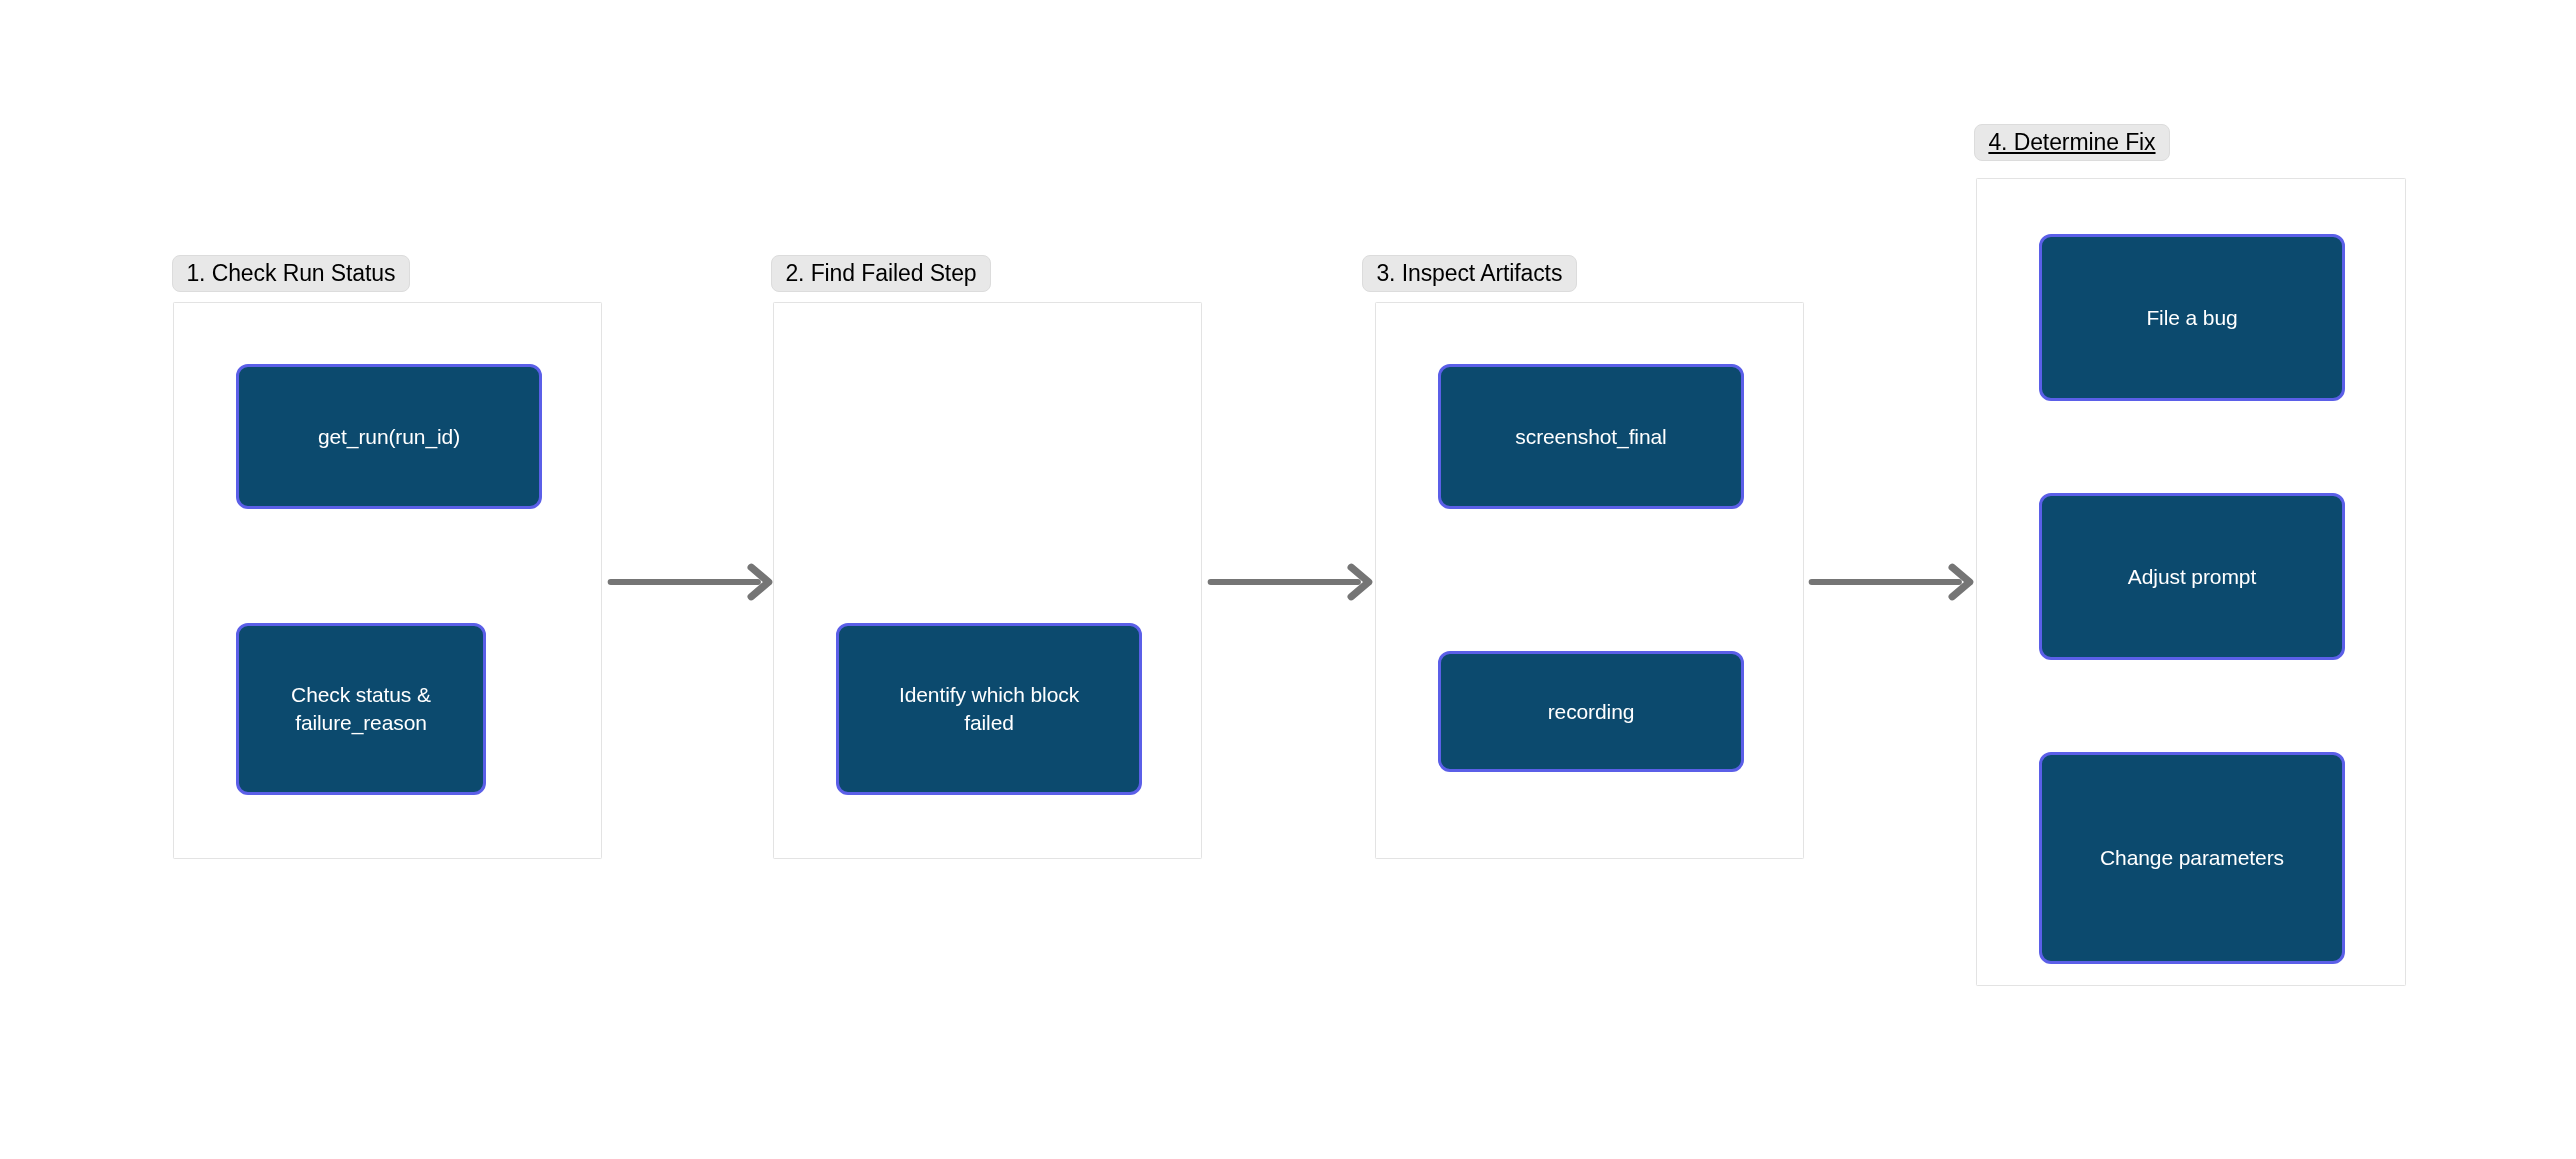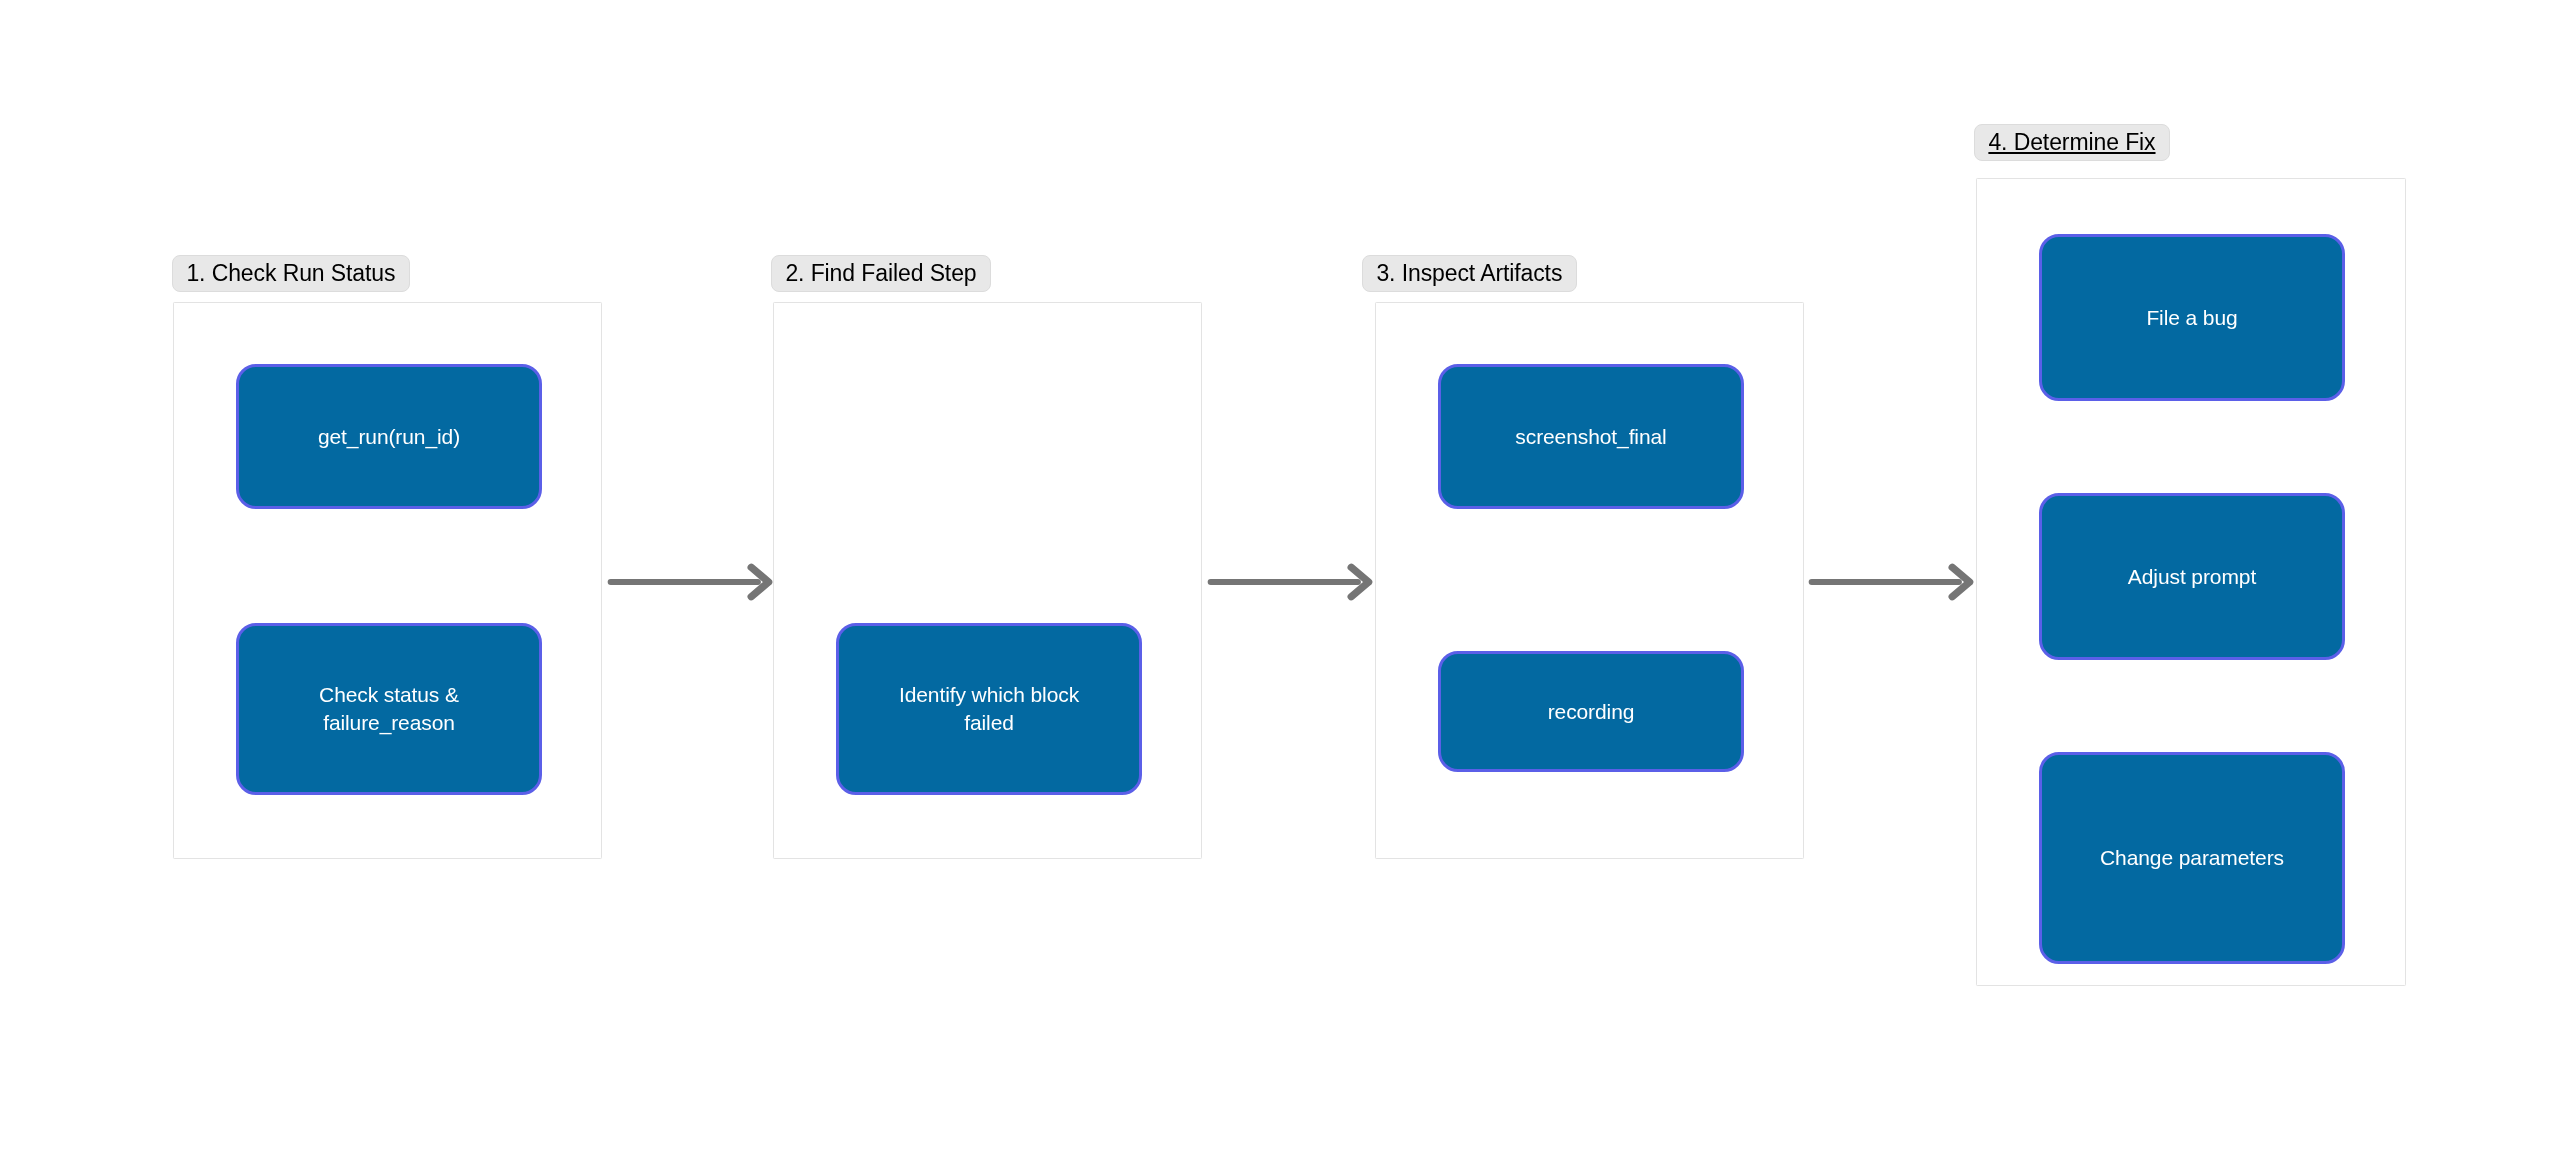--- a/index.html
+++ b/index.html
@@ -48,23 +48,23 @@
     font-size: 23px;
     line-height: 1;
     color: #000000;
     white-space: nowrap;
     letter-spacing: -0.1px;
   }
 
   
   .node {
     position: absolute;
-    background: #0369a1;
+    background: #0c4a6e;
     border: 3.4px solid #5b5fe8;
-    border-radius: 20px;
+    border-radius: 12px;
     box-sizing: border-box;
     display: flex;
     align-items: center;
     justify-content: center;
     text-align: center;
     color: #ffffff;
     font-size: 21px;
     line-height: 1.32;
     padding: 4px 9.4px;
     letter-spacing: -0.1px;
@@ -82,21 +82,21 @@
 
 <div id="canvas">
 
   <div class="panel" style="left:173px; top:302px; width:429px; height:557px;"></div>
   <div class="panel-title" style="left:172px; top:255px;">1. Check Run Status</div>
 
   <div class="node" style="left:236px; top:364px; width:306px; height:145px;">
     <span>get_run(run_id)</span>
   </div>
 
-  <div class="node" style="left:236px; top:623px; width:306px; height:172px;">
+  <div class="node" style="left:236px; top:623px; width:250px; height:172px;">
     <span style="max-width:195px;">Check status &amp; failure_reason</span>
   </div>
 
   <svg class="arrow-svg" style="left:608px; top:561px; width:170px; height:42px;" viewBox="0 0 254 62">
     <path d="M4 31 H 224" stroke="#757575" stroke-width="9" fill="none" stroke-linecap="round"></path>
     <path d="M214 9 L 240 31 L 214 53" stroke="#757575" stroke-width="11" fill="none" stroke-linecap="round" stroke-linejoin="round"></path>
   </svg>
 
   <div class="panel" style="left:773px; top:302px; width:429px; height:557px;"></div>
   <div class="panel-title" style="left:771px; top:255px;">2. Find Failed Step</div>

